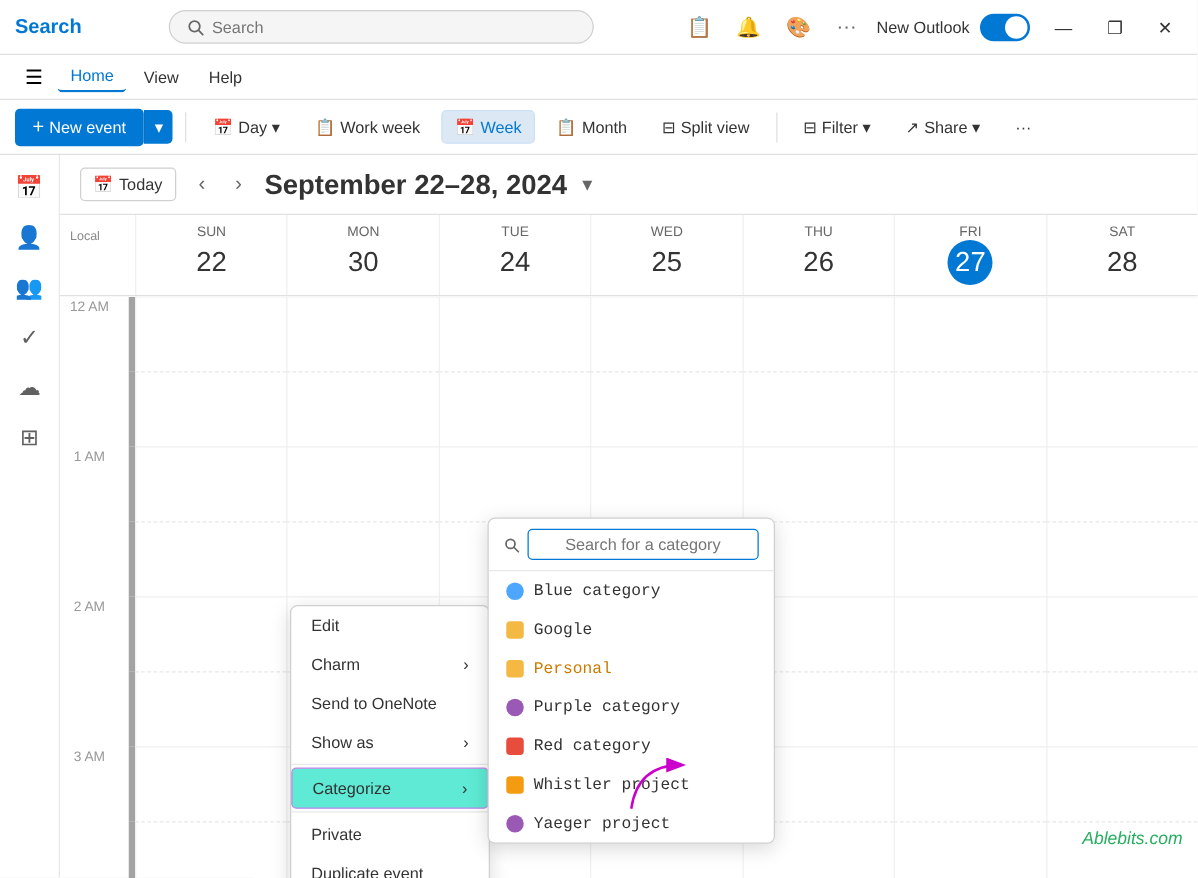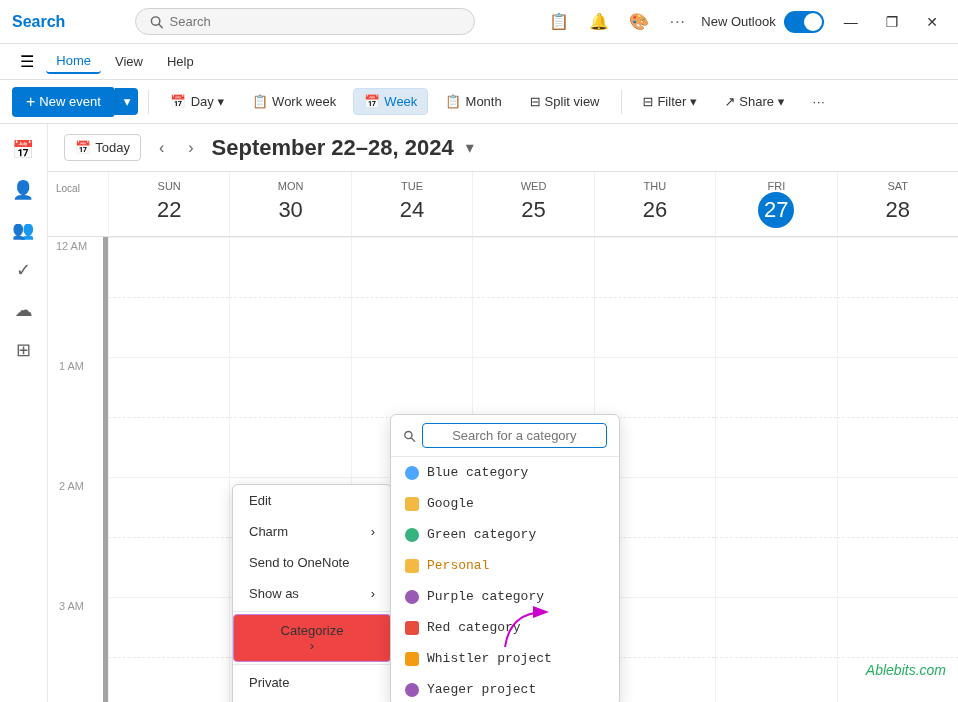--- a/index.html
+++ b/index.html
@@ -62,21 +62,21 @@
     .time-rows { display: grid; grid-template-columns: 60px repeat(7, 1fr); }
     .time-label { font-size: 11px; color: #999; text-align: center; padding-right: 8px; height: 60px; line-height: 1; padding-top: 4px; border-right: 5px solid #a3a3a3; }
     .time-cell { height: 60px; border-left: 1px solid #f0f0f0; border-top: 1px solid #f0f0f0; position: relative; }
     .time-cell.dashed { border-top: 1px dashed #e8e8e8; }
 
     .event-block { position: absolute; background: #0078d4; color: white; font-size: 11px; padding: 2px 4px; border-radius: 3px; left: 2px; right: 2px; top: 10px; height: 30px; display: flex; align-items: center; z-index: 3; cursor: pointer; }
 
     
     .context-menu { position: absolute; background: white; border: 1px solid #d0d0d0; border-radius: 6px; box-shadow: 0 4px 16px rgba(0,0,0,0.15); width: 160px; z-index: 100; left: 232px; top: 360px; }
     .context-item { padding: 8px 16px; cursor: pointer; font-size: 13px; color: #333; display: flex; align-items: center; justify-content: space-between; border-radius: 4px; }
-    .context-item.active { background: #ef4444; border: 1.5px solid #c084e8; flex-direction: column; }
+    .context-item.active { background: #5eead4; border: 1.5px solid #c084e8; }
     .context-separator { height: 1px; background: #e8e8e8; margin: 2px 0; }
 
     
     .category-submenu { position: absolute; background: white; border: 1px solid #d0d0d0; border-radius: 6px; box-shadow: 0 4px 16px rgba(0,0,0,0.15); width: 230px; z-index: 101; left: 390px; top: 290px; }
     .cat-search { display: flex; align-items: center; gap: 6px; padding: 8px 12px; border-bottom: 1px solid #e8e8e8; }
     .cat-search input { border: 1px solid #0078d4; border-radius: 4px; padding: 5px 8px; font-size: 13px; outline: none; width: 100%; text-align: center; }
     .cat-item { display: flex; align-items: center; gap: 8px; padding: 8px 14px; cursor: pointer; font-size: 13px; color: #333; font-family: Liberation Mono, monospace; }
     .cat-item.highlight { color: #cc7a00; font-weight: 500; }
     .cat-dot { width: 14px; height: 14px; border-radius: 3px; flex-shrink: 0; }
 
@@ -339,24 +339,20 @@
       <input type="text" style="border: 1px solid rgb(0, 120, 212); border-radius: 4px; padding: 4px 8px; font-size: 13px; outline: none; width: 100%;" placeholder="Search for a category">
     </div>
     <div class="cat-item">
       <div class="cat-dot" style="background:#4da6ff; border-radius:50%;"></div>
       <span>Blue category</span>
     </div>
     <div class="cat-item">
       <div class="cat-dot" style="background:#f4b942; border-radius:3px;"></div>
       <span>Google</span>
     </div>
-    <div class="cat-item">
-      <div class="cat-dot" style="background:#36b37e; border-radius:50%;"></div>
-      <span>Green category</span>
-    </div>
     <div class="cat-item highlight">
       <div class="cat-dot" style="background:#f4b942; border-radius:3px;"></div>
       <span>Personal</span>
     </div>
     <div class="cat-item">
       <div class="cat-dot" style="background:#9b59b6; border-radius:50%;"></div>
       <span>Purple category</span>
     </div>
     <div class="cat-item">
       <div class="cat-dot" style="background:#e74c3c; border-radius:3px;"></div>

